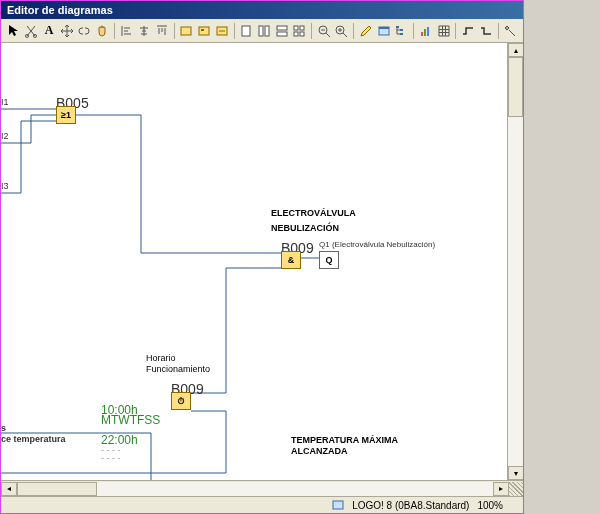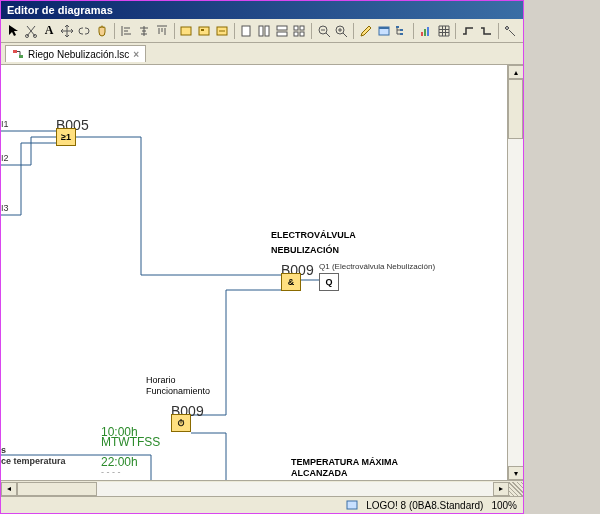--- a/index.html
+++ b/index.html
@@ -15,21 +15,21 @@
 .canvas-wrap{flex:1;position:relative;overflow:auto;background:#fff}
 .canvas{position:relative;width:700px;height:520px;background:#fff;background-image:radial-gradient(circle,#c8c8c8 0.5px,transparent 0.5px);background-size:6px 6px}
 .block{position:absolute;width:20px;height:18px;background:#ffe080;border:1px solid #8a6a00;display:flex;align-items:center;justify-content:center;font-size:9px;font-weight:bold}
 .block-q{background:#fff;border:1px solid #666}
 .blabel{position:absolute;font-size:14px;color:#333;white-space:nowrap}
 .headerlbl{position:absolute;font-size:9px;font-weight:bold;color:#000;white-space:nowrap}
 .greentxt{position:absolute;font-size:12px;color:#2a8a2a;white-space:nowrap}
 .graytxt{position:absolute;font-size:9px;color:#999;white-space:nowrap}
 .edgetxt{position:absolute;font-size:9px;color:#333;white-space:nowrap}
 svg.wires{position:absolute;top:0;left:0;pointer-events:none}
-.statusbar{background:#ece9d8;border-top:1px solid #aca899;display:flex;align-items:center;justify-content:flex-end;padding:2px 6px;font-size:10px;gap:8px}
+.statusbar{background:#ece9d8;border-top:1px solid #aca899;display:flex;align-items:center;justify-content:flex-end;padding:2px 20px;font-size:10px;gap:8px}
 .scorner{width:14px;height:14px;background:repeating-linear-gradient(45deg,#aca899,#aca899 1px,transparent 1px,transparent 3px)}
 .hscroll{height:16px;background:#ece9d8;border-top:1px solid #aca899;display:flex;align-items:center}
 .sarrow{width:16px;height:14px;border:1px solid #aca899;background:#ece9d8;display:flex;align-items:center;justify-content:center;font-size:8px}
 .strack{flex:1;height:14px;background:#f4f3ee;position:relative}
 .sthumb{position:absolute;left:0;width:80px;height:100%;background:#ece9d8;border:1px solid #aca899}
 .vscroll{position:absolute;right:0;top:0;bottom:0;width:16px;background:#ece9d8;border-left:1px solid #aca899;display:flex;flex-direction:column}
 .vstrack{flex:1;background:#f4f3ee;position:relative}
 .vsthumb{position:absolute;top:0;left:0;right:0;height:60px;background:#ece9d8;border:1px solid #aca899}
 .ticon{width:14px;height:14px}
 </style>
@@ -191,31 +191,20 @@
         </svg>
       </div>
     <div class="tsep"></div>
     <div class="tbtn">
         <svg class="ticon" viewBox="0 0 14 14">
           <path d="M4 2 L6 4 L4 6 L2 4 Z M6 6 L12 12" stroke="#555" fill="#aaa"></path>
         </svg>
       </div>
   </div>
 
-  <div class="tababr">
-    <div class="tab">
-      <svg width="12" height="12" viewBox="0 0 12 12">
-          <rect x="1" y="2" width="4" height="3" fill="#e05050"></rect>
-          <rect x="7" y="7" width="4" height="3" fill="#50a050"></rect>
-          <path d="M5 3.5 L8 3.5 L8 7" stroke="#444" fill="none"></path>
-        </svg>
-      <span>Riego Nebulización.lsc</span>
-      <span class="tclose">×</span>
-    </div>
-  </div>
 
   <div class="canvas-wrap">
     <div class="canvas">
 
       <svg class="wires" width="700" height="520">
         <g stroke="#2a5a8a" stroke-width="1" fill="none">
           <path d="M0 66 L55 66"></path>
           <path d="M0 100 L30 100 L30 72 L55 72"></path>
           <path d="M0 150 L20 150 L20 78 L55 78"></path>
           <path d="M75 72 L140 72 L140 210 L280 210"></path>

